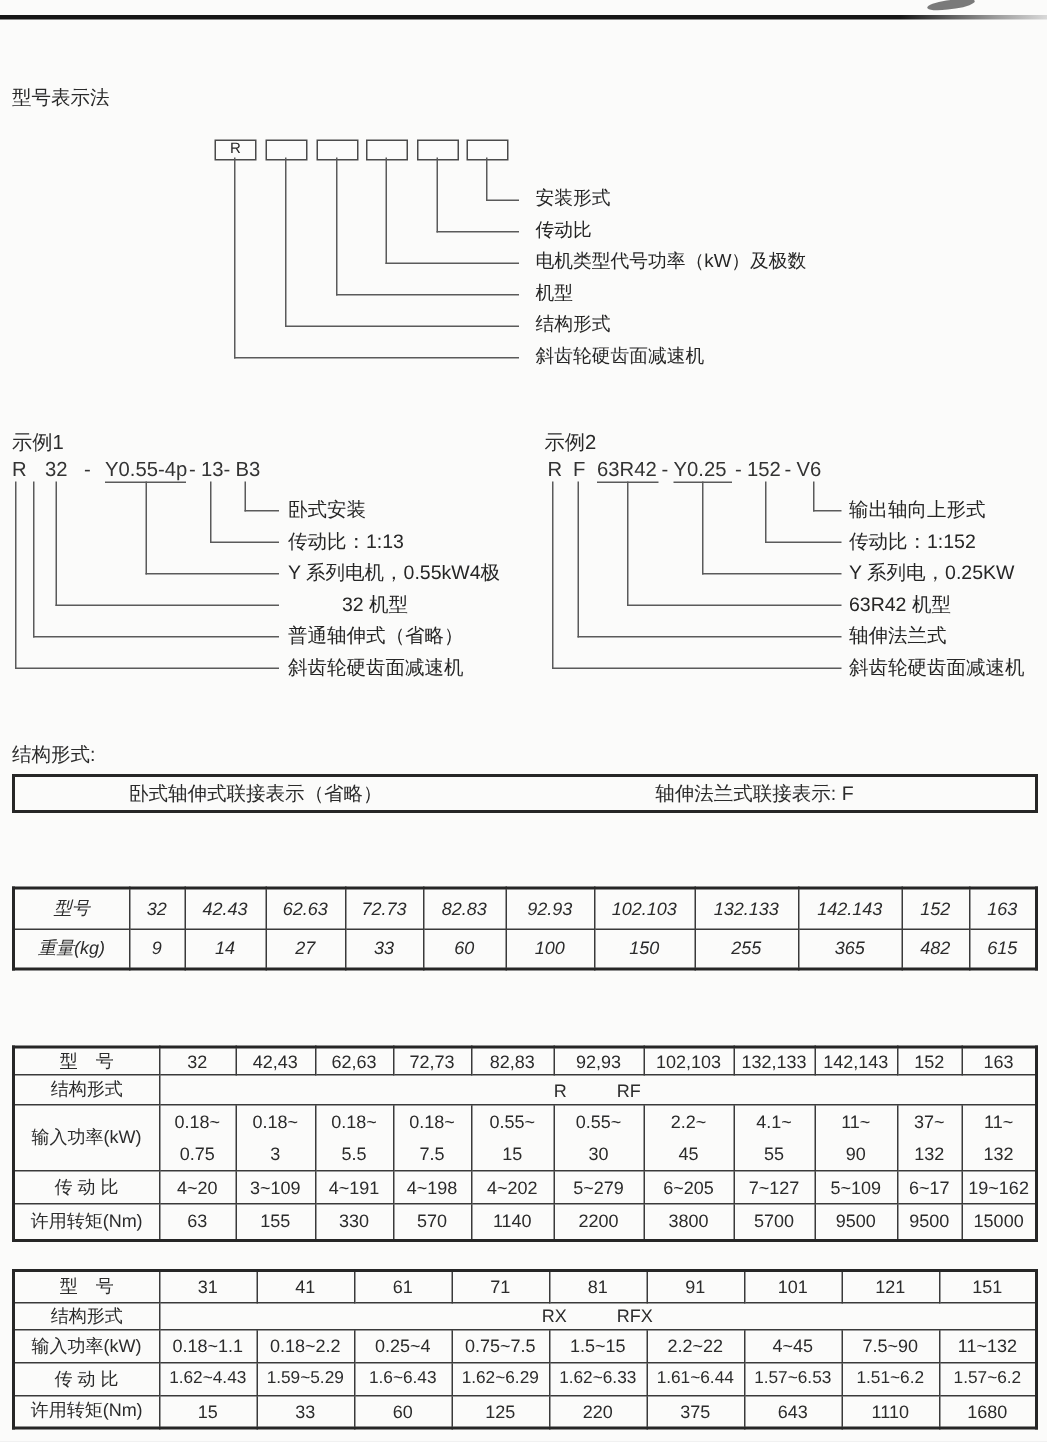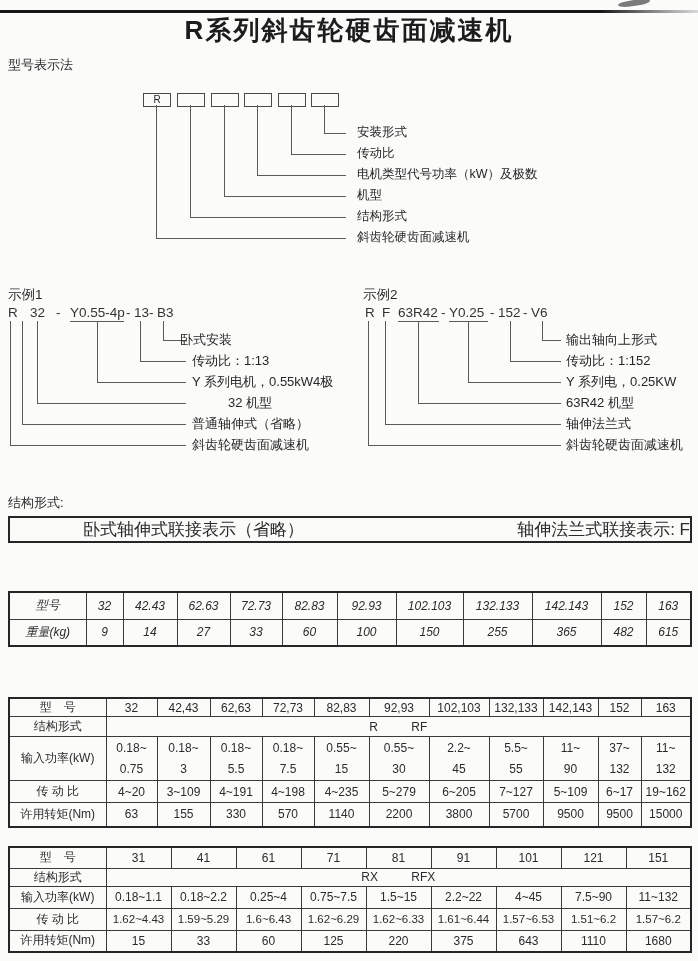--- a/index.html
+++ b/index.html
@@ -15,35 +15,34 @@
   .nbox{position:absolute;top:93px;width:26px;height:12px;border:1px solid #4a4a4a;background:#fbfbfa;
         font-size:10px;line-height:12px;text-align:center;}
   .conn{position:absolute;border-left:1px solid #5a5a5a;border-bottom:1px solid #5a5a5a;}
   .nlabel{position:absolute;left:357px;font-size:12.5px;white-space:nowrap;}
   .ex-part{position:absolute;top:305px;font-size:13.5px;white-space:nowrap;color:#333;}
   .exlabel{position:absolute;font-size:13px;white-space:nowrap;}
   .uline{position:absolute;top:321px;height:1px;background:#5a5a5a;}
   table{position:absolute;border-collapse:collapse;table-layout:fixed;background:#fbfbfa;
         border:2px solid #262626;}
   td{border:1px solid #3a3a3a;font-size:12px;text-align:center;padding:0;overflow:hidden;color:#2b2b2b;}
-  .struct-table td{border-left:none;border-right:none;text-align:right;font-size:17px;}
+  .struct-table td{border-left:none;border-right:none;text-align:center;font-size:13px;}
   .struct-table .c1{padding-left:27px;}
   .struct-table .c2{padding-left:12px;}
   .pre{white-space:pre;}
   .preline{white-space:pre-line;line-height:1.75;}
   .small{font-size:11.5px;}
 </style>
 </head>
 <body>
 
 <div class="page">
 
   <div class="top-rule"></div>
   <div class="corner-mark"></div>
-  <h1 class="title">R系列斜齿轮硬齿面减速机</h1>
   <div class="sec-head" style="left:8px;top:56px;">型号表示法</div>
 
   <div class="nbox" style="left:143px;"><span>R</span></div>
   <div class="nbox" style="left:177px;"></div>
   <div class="nbox" style="left:211px;"></div>
   <div class="nbox" style="left:244px;"></div>
   <div class="nbox" style="left:278px;"></div>
   <div class="nbox" style="left:311px;"></div>
 
   <div class="conn" style="left:156px;top:105px;width:189px;height:133px;"></div>
@@ -71,21 +70,21 @@
   <span class="ex-part" style="left:157px;">B3</span>
   <div class="uline" style="left:70px;width:54px;"></div>
 
   <div class="conn" style="left:163px;top:321px;width:22px;height:19px;"></div>
   <div class="conn" style="left:140px;top:321px;width:45px;height:40px;"></div>
   <div class="conn" style="left:97px;top:321px;width:88px;height:61px;"></div>
   <div class="conn" style="left:37px;top:321px;width:148px;height:82px;"></div>
   <div class="conn" style="left:22px;top:321px;width:163px;height:103px;"></div>
   <div class="conn" style="left:10px;top:321px;width:175px;height:124px;"></div>
 
-  <div class="exlabel" style="left:180px;top:331px;">卧式安装</div>
+  <div class="exlabel" style="left:192px;top:331px;">卧式安装</div>
   <div class="exlabel" style="left:192px;top:352px;">传动比：1:13</div>
   <div class="exlabel" style="left:192px;top:373px;">Y 系列电机，0.55kW4极</div>
   <div class="exlabel" style="left:192px;top:394px;margin-left:36px;">32 机型</div>
   <div class="exlabel" style="left:192px;top:415px;">普通轴伸式（省略）</div>
   <div class="exlabel" style="left:192px;top:436px;">斜齿轮硬齿面减速机</div>
 
   <div class="sec-head" style="left:363px;top:286px;font-size:13.5px;">示例2</div>
   <span class="ex-part" style="left:365px;">R</span>
   <span class="ex-part" style="left:382px;">F</span>
   <span class="ex-part" style="left:398px;">63R42</span>
@@ -216,36 +215,36 @@
       <td class="preline">0.18~
 5.5</td>
       <td class="preline">0.18~
 7.5</td>
       <td class="preline">0.55~
 15</td>
       <td class="preline">0.55~
 30</td>
       <td class="preline">2.2~
 45</td>
-      <td class="preline">5.5~
+      <td class="preline">4.1~
 55</td>
       <td class="preline">11~
 90</td>
       <td class="preline">37~
 132</td>
       <td class="preline">11~
 132</td>
     </tr>
     <tr style="height:22px;">
       <td>传 动 比</td>
       <td>4~20</td>
       <td>3~109</td>
       <td>4~191</td>
       <td>4~198</td>
-      <td>4~235</td>
+      <td>4~202</td>
       <td>5~279</td>
       <td>6~205</td>
       <td>7~127</td>
       <td>5~109</td>
       <td>6~17</td>
       <td>19~162</td>
     </tr>
     <tr style="height:24px;">
       <td>许用转矩(Nm)</td>
       <td>63</td>

